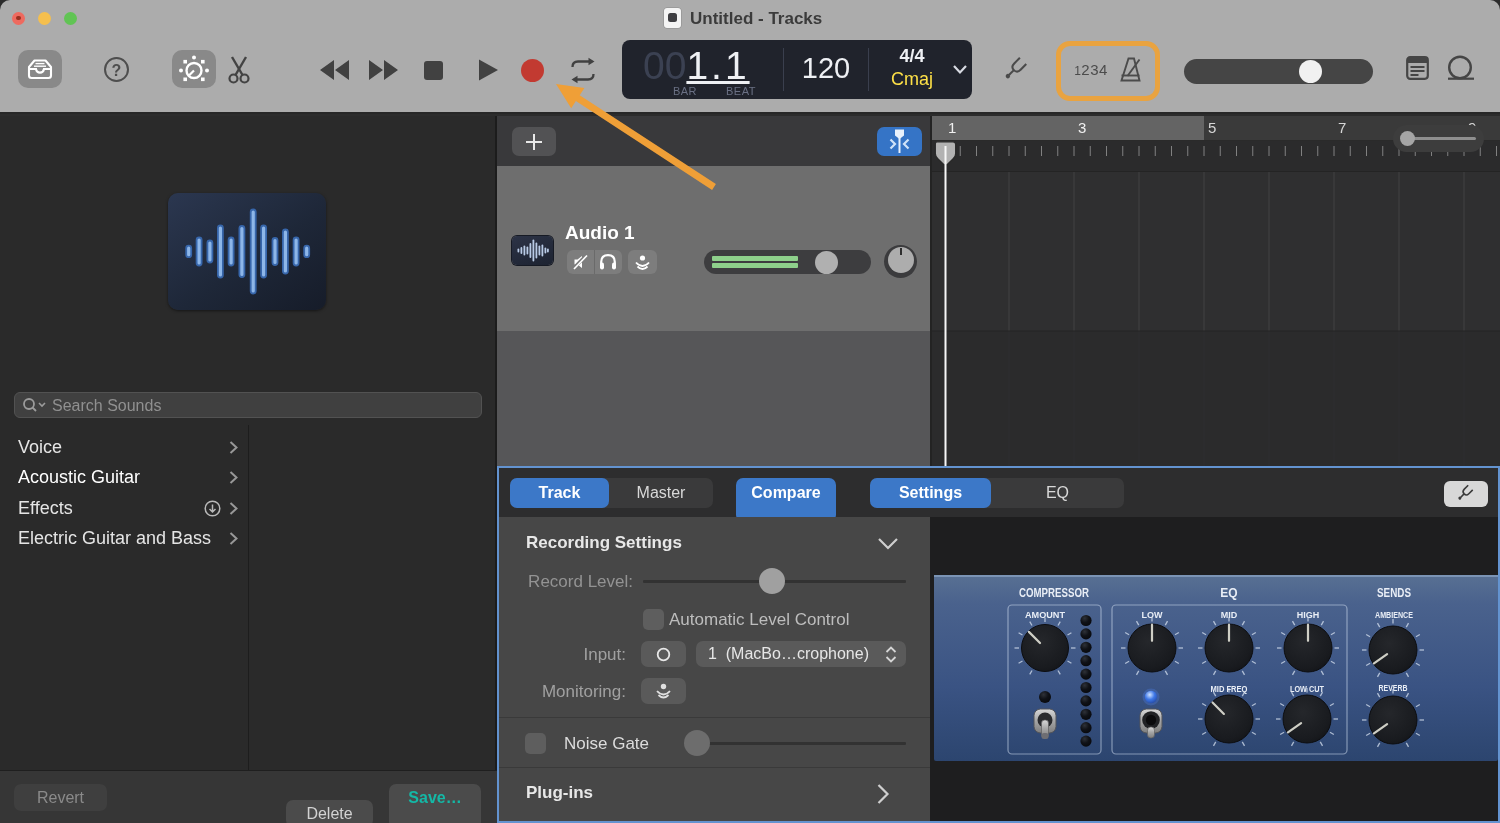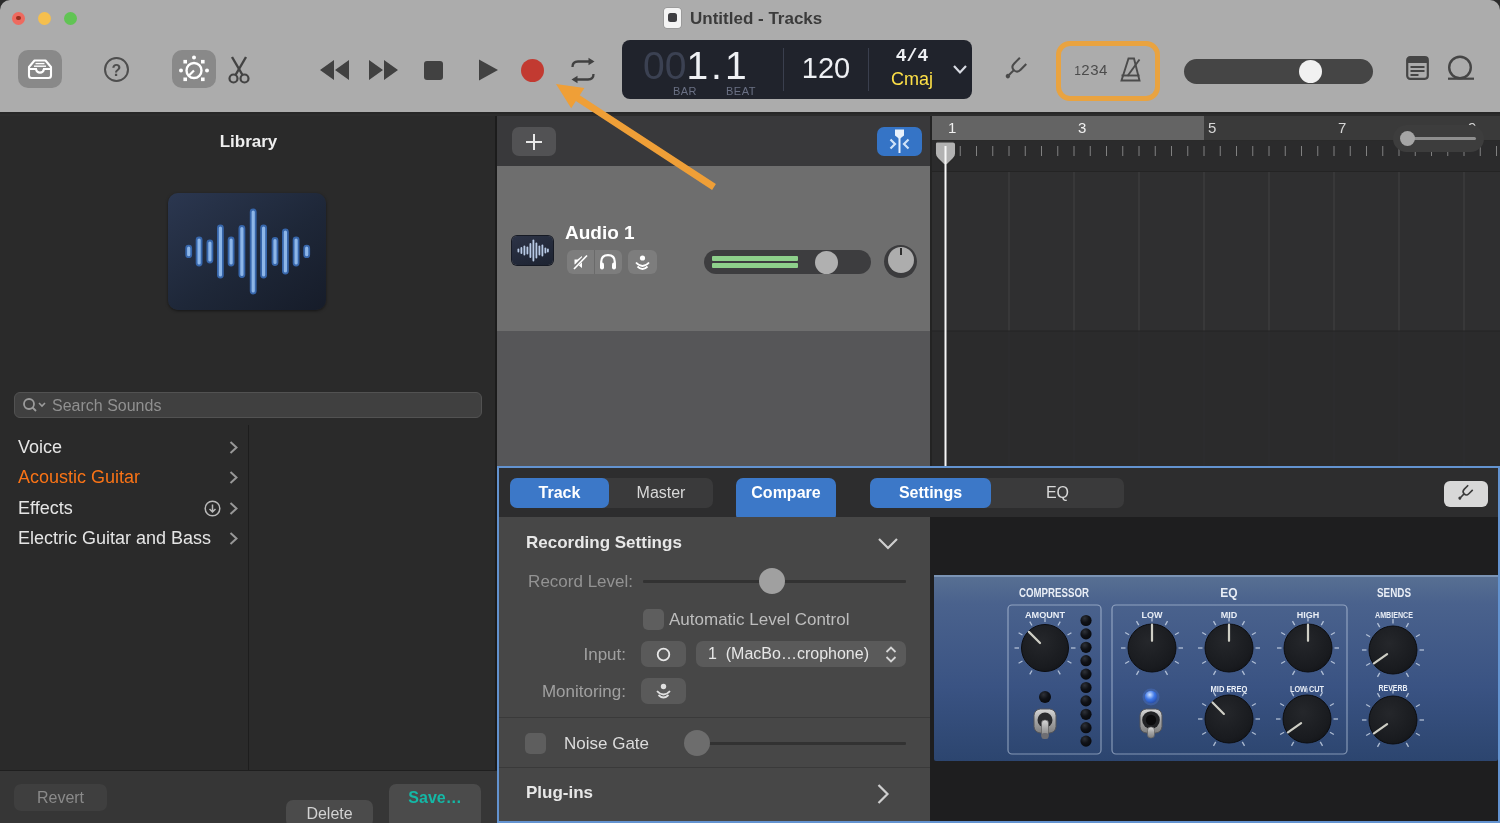--- a/index.html
+++ b/index.html
@@ -71,26 +71,26 @@
   <svg class="abs" style="left:568px;top:57px;" width="30" height="27" viewBox="0 0 30 27">
     <path d="M4.5 10 Q4.5 4.5 10 4.5 L22 4.5" fill="none" stroke="#414141" stroke-width="2.3"></path>
     <path d="M20.5 0.8 L26.5 4.5 L20.5 8.2 Z" fill="#414141"></path>
     <path d="M25.5 17 Q25.5 22.5 20 22.5 L8 22.5" fill="none" stroke="#414141" stroke-width="2.3"></path>
     <path d="M9.5 18.8 L3.5 22.5 L9.5 26.2 Z" fill="#414141"></path>
   </svg>
 
   <div class="abs" style="left:622px;top:40px;width:350px;height:59px;background:#20232c;border-radius:8px;"></div>
   <div class="abs" style="left:783px;top:48px;width:1px;height:43px;background:#3a3f4e;"></div>
   <div class="abs" style="left:868px;top:48px;width:1px;height:43px;background:#3a3f4e;"></div>
-  <div class="abs" style="left:643px;top:45px;width:140px;height:42px;font-size:39px;color:#3b4152;line-height:42px;">00<span style="color:#eef0f4;letter-spacing:3px;">1.1</span></div>
+  <div class="abs" style="left:643px;top:45px;width:140px;height:42px;font-size:39px;color:#3b4152;line-height:42px;">00<span style="color:#eef0f4;letter-spacing:3px;text-decoration:underline;">1.1</span></div>
   <div class="abs" style="left:660px;top:85px;width:50px;font-size:11px;color:#6a7084;letter-spacing:0.5px;text-align:center;">BAR</div>
   <div class="abs" style="left:716px;top:85px;width:50px;font-size:11px;color:#6a7084;letter-spacing:0.5px;text-align:center;">BEAT</div>
   <div class="abs" style="left:786px;top:52px;width:80px;font-size:29px;color:#eef0f4;text-align:center;">120</div>
   <div class="abs" style="left:786px;top:85px;width:80px;font-size:11px;color:#6a7084;letter-spacing:0.5px;text-align:center;margin-top:44px;">TEMPO</div>
-  <div class="abs" style="left:872px;top:46px;width:80px;font-size:18px;font-weight:bold;color:#eef0f4;text-align:center;font-family:Liberation Mono, monospace;">4/4</div>
+  <div class="abs" style="left:872px;top:46px;width:80px;font-size:18px;font-weight:bold;color:#eef0f4;text-align:center;">4/4</div>
   <div class="abs" style="left:872px;top:69px;width:80px;font-size:18px;color:#fde047;text-align:center;">Cmaj</div>
   <svg class="abs" style="left:952px;top:63px;" width="16" height="12" viewBox="0 0 16 12">
     <path d="M2 3 L8 9.5 L14 3" fill="none" stroke="#d7dae2" stroke-width="2.2"></path>
   </svg>
 
   <svg class="abs" style="left:1000px;top:53px;" width="34" height="34" viewBox="0 0 34 34">
     <g transform="translate(16,15) rotate(45)" stroke="#4a4a4a" stroke-width="2.1" fill="none">
       <path d="M-4.5 -10 L-4.5 -2 Q-4.5 3 0 3 Q4.5 3 4.5 -2 L4.5 -10"></path>
       <path d="M0 3 L0 10"></path>
       <circle cx="0" cy="11.5" r="2.2" fill="#4a4a4a" stroke="none"></circle>
@@ -119,21 +119,20 @@
       <line x1="4.5" y1="19" x2="12.5" y2="19"></line>
     </g>
   </svg>
   <svg class="abs" style="left:1446px;top:55px;" width="30" height="26" viewBox="0 0 30 26">
     <circle cx="14" cy="12.5" r="10.8" fill="none" stroke="#454545" stroke-width="2.4"></circle>
     <path d="M2 23.7 L28 23.7" stroke="#454545" stroke-width="2.2"></path>
   </svg>
 
   <div class="abs" style="left:0;top:116px;width:497px;height:707px;background:#2a2a2a;"></div>
   <div class="abs" style="left:495px;top:116px;width:2px;height:707px;background:#1c1c1c;"></div>
-  <div class="abs" style="left:0;top:132px;width:497px;height:20px;font-size:17px;font-weight:bold;color:#efefef;text-align:center;">Library</div>
 
   <div class="abs" style="left:168px;top:193px;width:158px;height:117px;border-radius:10px;background:linear-gradient(145deg,#2b3750 0%,#1e2738 55%,#161c29 100%);box-shadow:0 1px 3px rgba(0,0,0,0.5);"></div>
   <svg class="abs" style="left:168px;top:193px;" width="158" height="117" viewBox="0 0 158 117">
     <g fill="#8db6e8" stroke="#3766ab" stroke-width="1.8">
       <rect x="18.2" y="52.7" width="5" height="11.5" rx="2.5"></rect>
       <rect x="28.6" y="44.5" width="5" height="28" rx="2.5"></rect>
       <rect x="39.4" y="47.5" width="5" height="22" rx="2.5"></rect>
       <rect x="49.9" y="32.5" width="5" height="52" rx="2.5"></rect>
       <rect x="60.6" y="44.5" width="5" height="28" rx="2.5"></rect>
       <rect x="71.4" y="33" width="5" height="51" rx="2.5"></rect>
@@ -149,21 +148,21 @@
   <div class="abs" style="left:14px;top:392px;width:468px;height:26px;background:#404040;border:1px solid #525252;border-radius:6px;"></div>
   <svg class="abs" style="left:22px;top:397px;" width="26" height="17" viewBox="0 0 26 17">
     <circle cx="7" cy="7" r="5" fill="none" stroke="#9b9b9b" stroke-width="1.8"></circle>
     <line x1="10.5" y1="10.5" x2="14" y2="14" stroke="#9b9b9b" stroke-width="1.8"></line>
     <path d="M17 6 L20 9 L23 6" fill="none" stroke="#9b9b9b" stroke-width="1.6"></path>
   </svg>
   <div class="abs" style="left:52px;top:397px;width:200px;font-size:16px;color:#909090;">Search Sounds</div>
 
   <div class="abs" style="left:248px;top:425px;width:1px;height:345px;background:#1d1d1d;"></div>
   <div class="abs" style="left:18px;top:437px;font-size:18px;color:#e5e5e5;">Voice</div>
-  <div class="abs" style="left:18px;top:467px;font-size:18px;color:#f97316;">Acoustic Guitar</div>
+  <div class="abs" style="left:18px;top:467px;font-size:18px;color:#ffffff;">Acoustic Guitar</div>
   <div class="abs" style="left:18px;top:498px;font-size:18px;color:#e5e5e5;">Effects</div>
   <div class="abs" style="left:18px;top:528px;font-size:18px;color:#e5e5e5;">Electric Guitar and Bass</div>
   <svg class="abs" style="left:228px;top:440px;" width="11" height="15" viewBox="0 0 11 15">
       <path d="M2.5 2 L8.5 7.5 L2.5 13" fill="none" stroke="#989898" stroke-width="2"></path>
     </svg>
   <svg class="abs" style="left:228px;top:470px;" width="11" height="15" viewBox="0 0 11 15">
       <path d="M2.5 2 L8.5 7.5 L2.5 13" fill="none" stroke="#989898" stroke-width="2"></path>
     </svg>
   <svg class="abs" style="left:228px;top:501px;" width="11" height="15" viewBox="0 0 11 15">
       <path d="M2.5 2 L8.5 7.5 L2.5 13" fill="none" stroke="#989898" stroke-width="2"></path>

